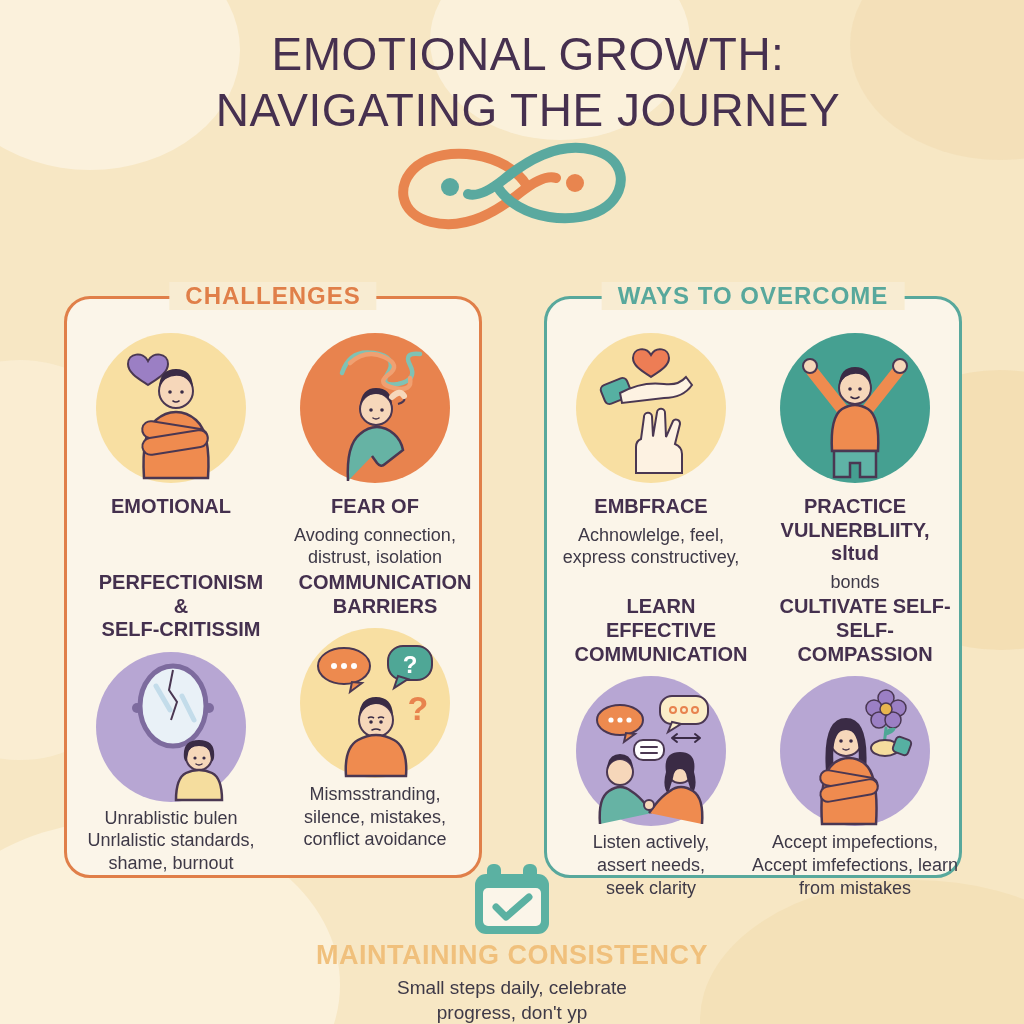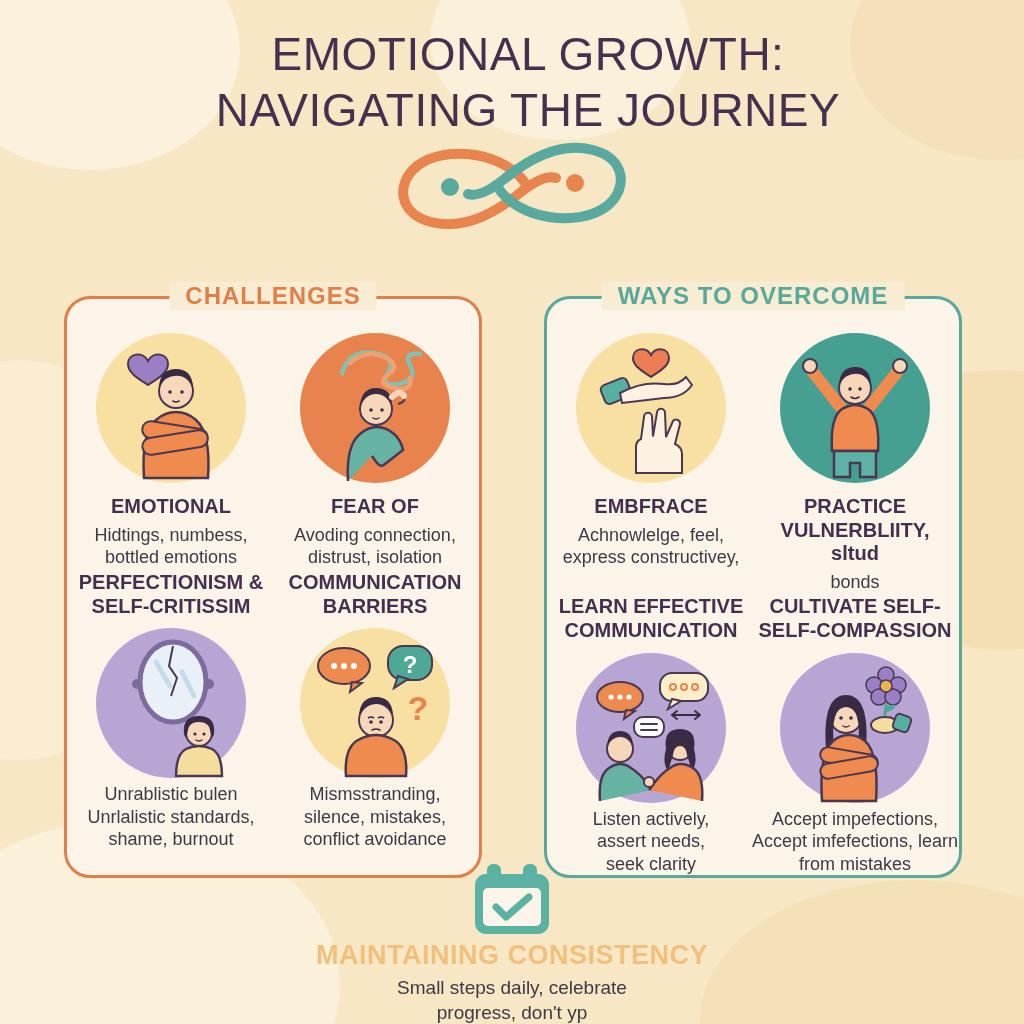--- a/index.html
+++ b/index.html
@@ -28,21 +28,21 @@
   .panel.challenges .panel-label{color:#e07f49;}
   .panel.overcome .panel-label{color:#58a89c;}
 
   .grid{display:grid;grid-template-columns:1fr 1fr;padding:34px 2px 0;row-gap:2px;justify-items:center;}
   .cell{width:200px;display:flex;flex-direction:column;align-items:center;text-align:center;}
   .circle{order:1;width:150px;height:150px;border-radius:50%;flex:none;}
   .c-yellow{background:#f8dfa2;} .c-orange{background:#e8834e;}
   .c-purple{background:#b7a6d3;} .c-teal{background:#45a091;}
   .cell-title{order:2;margin-top:12px;font-size:20px;font-weight:800;color:#44304e;line-height:1.18;white-space:pre-line;}
   .cell-desc{order:3;margin-top:5px;width:216px;font-size:18px;color:#3e3947;line-height:1.26;white-space:pre-line;}
-  .cell.above .cell-title{order:0;margin-top:0;margin-bottom:10px;}
+  .cell.above .cell-title{order:0;margin-top:0;margin-bottom:10px;margin-left:20px;}
 
   .footer{position:absolute;top:860px;left:0;width:100%;text-align:center;}
   .footer-heading{margin-top:0;font-size:27px;font-weight:800;letter-spacing:.5px;color:#f0c07c;}
   .footer-desc{margin-top:5px;font-size:19px;color:#3e3947;line-height:1.3;white-space:pre-line;}
   svg{display:block;}
   .circle svg{width:150px;height:150px;}
 </style>
 </head>
 <body>
 
@@ -79,22 +79,20 @@
             <path d="M63,54 q1,-18 17,-18 q16,0 17,18 q-5,-10 -13,-11 q-14,-2 -21,11 Z" fill="#3a2b45"></path>
             <circle cx="74" cy="59" r="1.8" fill="#3a2b45"></circle>
               <circle cx="86" cy="59" r="1.8" fill="#3a2b45"></circle>
             <path d="M77,68 q3,2 6,0" stroke="#3a2b45" stroke-width="1.6" fill="none" stroke-linecap="round"></path>
             <path d="M48,145 q-3,-45 12,-58 q9,-8 20,-8 q11,0 20,8 q15,13 12,58 Z" fill="#ef8b4f" stroke="#4a3752" stroke-width="2.5"></path>
             <rect x="46" y="92" width="66" height="17" rx="8.5" transform="rotate(9 79 100)" fill="#ef8b4f" stroke="#4a3752" stroke-width="2"></rect>
             <rect x="46" y="101" width="66" height="17" rx="8.5" transform="rotate(-9 79 109)" fill="#ef8b4f" stroke="#4a3752" stroke-width="2"></rect>
           </svg>
         </div>
         <div class="cell-title">EMOTIONAL</div>
-        <div class="cell-desc">Hidtings, numbess,
-bottled emotions</div>
       </div>
 
       <div class="cell">
         <div class="circle c-orange">
           <svg viewBox="0 0 150 150">
             <path d="M42,40 q8,-24 32,-20 q24,4 14,20 q-9,14 10,11 q20,-4 12,-19 q-7,-13 10,-11" fill="none" stroke="#7fc2b4" stroke-width="4.5" stroke-linecap="round"></path>
             <path d="M50,30 q16,-14 34,-6 q18,8 4,18 q-12,9 6,13 q19,4 16,-10" fill="none" stroke="#f0a071" stroke-width="4.5" stroke-linecap="round"></path>
             <circle cx="76" cy="76" r="16" fill="#f6d7ba" stroke="#4a3752" stroke-width="2"></circle>
             <path d="M60,72 q2,-17 16,-17 q15,0 16,16 q-5,-9 -13,-10 q-13,-2 -19,11 Z" fill="#3a2b45"></path>
             <circle cx="71" cy="77" r="1.8" fill="#3a2b45"></circle>

